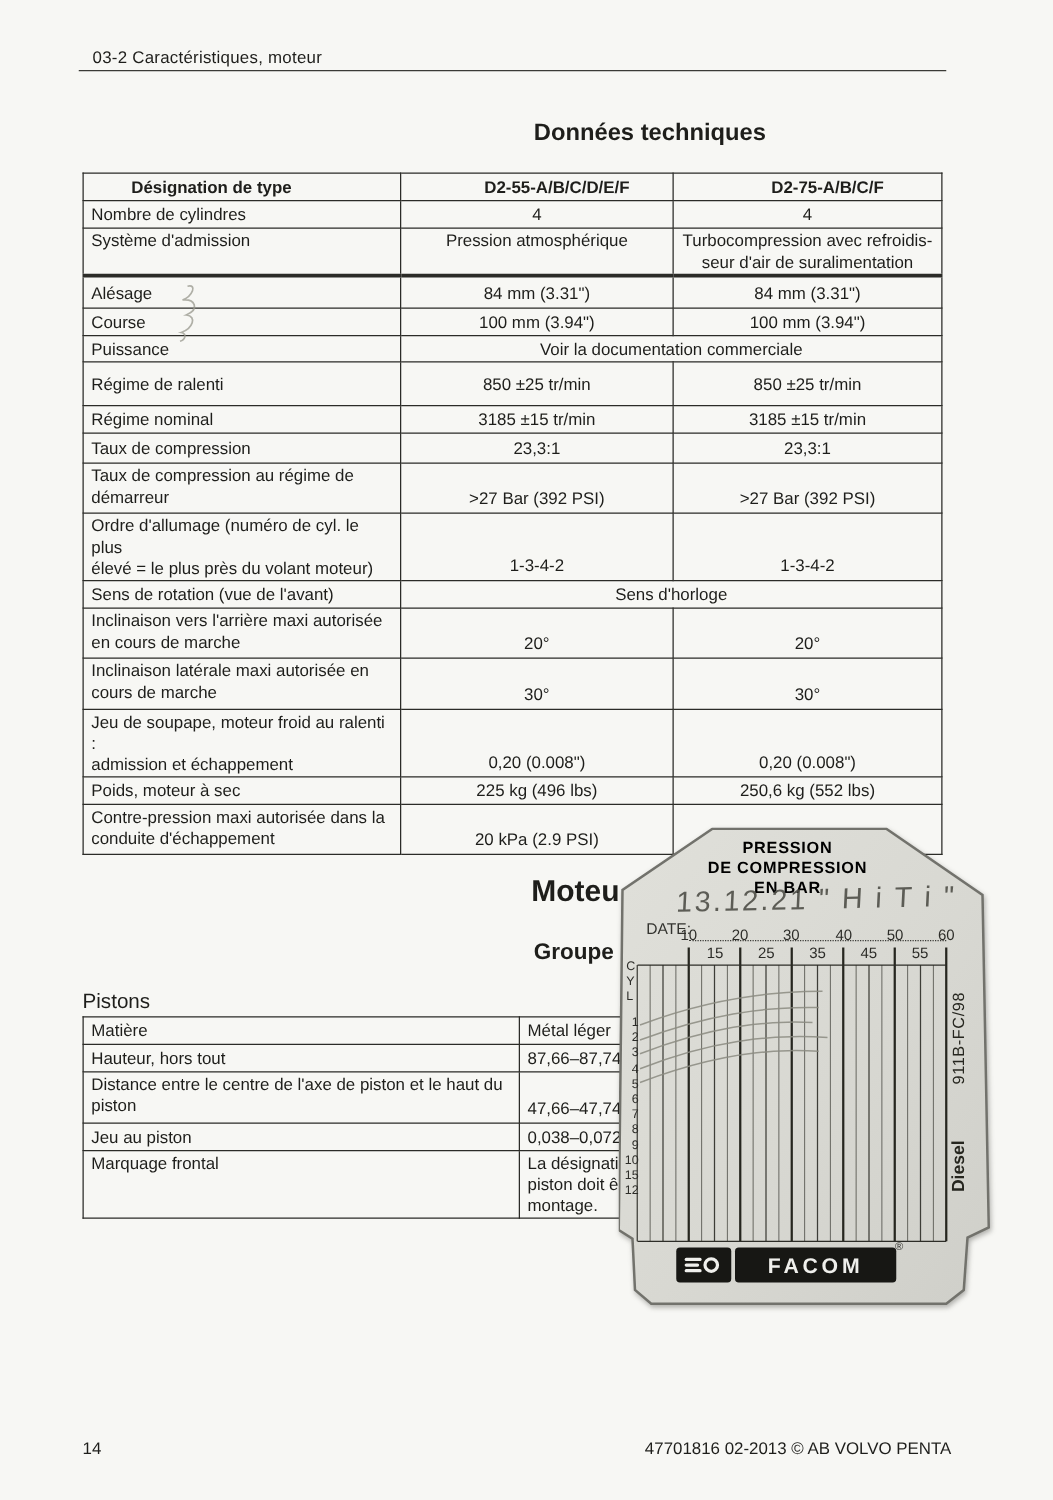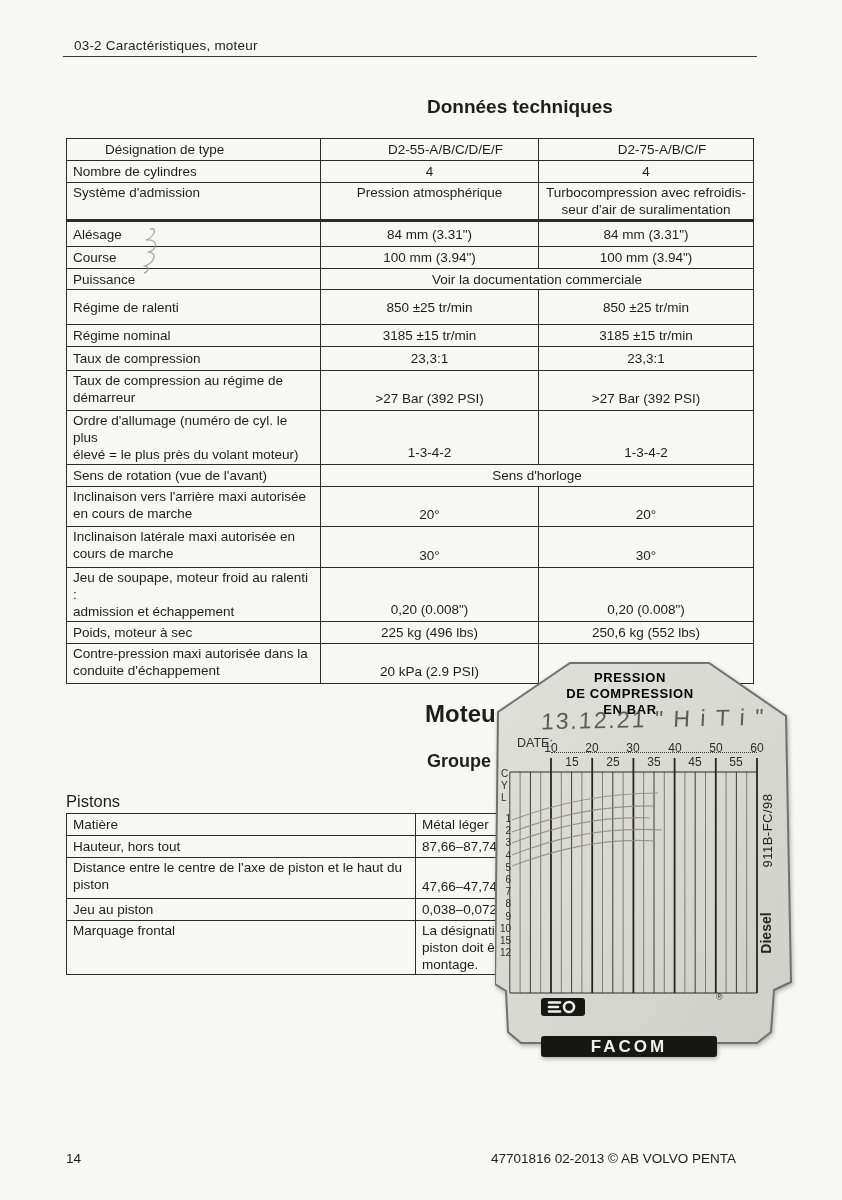--- a/index.html
+++ b/index.html
@@ -14,49 +14,49 @@
   .sec-moteur{left:425px;top:700px;font-size:24px;font-weight:bold;white-space:nowrap;margin:0;}
   .sec-groupe{left:427px;top:751px;font-size:18px;font-weight:bold;white-space:nowrap;margin:0;}
   .sec-pistons{left:66px;top:792px;font-size:16.5px;font-weight:normal;margin:0;}
   
   table{border-collapse:collapse;table-layout:fixed;}
   .spec{left:66px;top:138px;width:687px;}
   .pistons{left:66px;top:813px;width:687px;}
   td,th{border:1.6px solid #2b2b27;font-size:13.5px;line-height:17px;
         padding:1px 6px;white-space:pre-line;overflow:hidden;vertical-align:middle;
         font-weight:normal;text-align:left;}
-  th{font-weight:normal;padding-left:38px;}
+  th{font-weight:bold;padding-left:38px;}
   th.c, td.c{text-align:center;}
   tr.vt td{vertical-align:top;}
   tr.vb td.c{vertical-align:bottom;padding-bottom:3px;}
   tr.vb td.lab, tr.vt td.lab{vertical-align:top;}
   tr.thick td{border-top-width:3px;}
   
   .footer-left{left:66px;top:1151px;font-size:13.5px;}
-  .footer-right{right:106px;top:1151px;font-size:13.5px;white-space:nowrap;margin-left:16px;}
+  .footer-right{right:81px;top:1151px;font-size:13.5px;white-space:nowrap;margin-left:16px;}
   
   .scribble{left:136px;top:225px;}
   
   .card{left:495px;top:662px;width:300px;height:386px;filter:drop-shadow(1px 2px 2px rgba(40,40,35,.35));}
   .card > .abs{z-index:2;}
   .card-svg{position:absolute;left:0;top:0;z-index:1;}
   .card-title{left:40px;top:8px;width:190px;text-align:center;font-size:13px;font-weight:bold;
               letter-spacing:.6px;line-height:16px;color:#000000;white-space:pre-line;}
   .date-label{left:22px;top:74px;font-size:12.5px;color:#33332f;}
   .date-line{left:56px;top:74px;width:206px;height:16px;border-bottom:1.6px dotted #3c3c38;}
   .handwriting{left:46px;top:44px;width:230px;font-size:23px;color:#4f4f48;
                letter-spacing:2px;transform:rotate(-1.2deg) skewX(-4deg);opacity:.9;white-space:nowrap;}
   .scale-label{width:24px;text-align:center;font-size:12px;color:#2d2d29;}
   .cyl-label{left:6px;top:106px;width:9px;font-size:10px;line-height:12px;word-break:break-all;color:#2d2d29;}
   .cyl-num{left:0;width:16px;text-align:right;font-size:10px;color:#2d2d29;}
   .ref-code{left:212px;top:161px;width:120px;text-align:center;font-size:13px;color:#26261f;
             transform:rotate(-90deg);letter-spacing:.5px;white-space:nowrap;}
   .fuel-type{left:211px;top:263px;width:120px;text-align:center;font-size:14px;font-weight:bold;color:#26261f;
              transform:rotate(-90deg);white-space:nowrap;}
-  .facom-logo{left:46px;top:336px;width:176px;height:28px;display:flex;gap:20px;flex-direction:column;}
+  .facom-logo{left:46px;top:336px;width:176px;height:28px;display:flex;gap:3px;}
   .logo-icon{width:44px;background:#171714;border-radius:3px;display:flex;align-items:center;justify-content:center;}
   .logo-text{flex:1;background:#171714;border-radius:3px;color:#efefec;font-size:17px;font-weight:bold;
              letter-spacing:3px;display:flex;align-items:center;justify-content:center;padding-top:1px;}
   .registered{left:221px;top:330px;font-size:9px;color:#33332f;}
 </style>
 </head>
 <body>
 
 <div>
 

